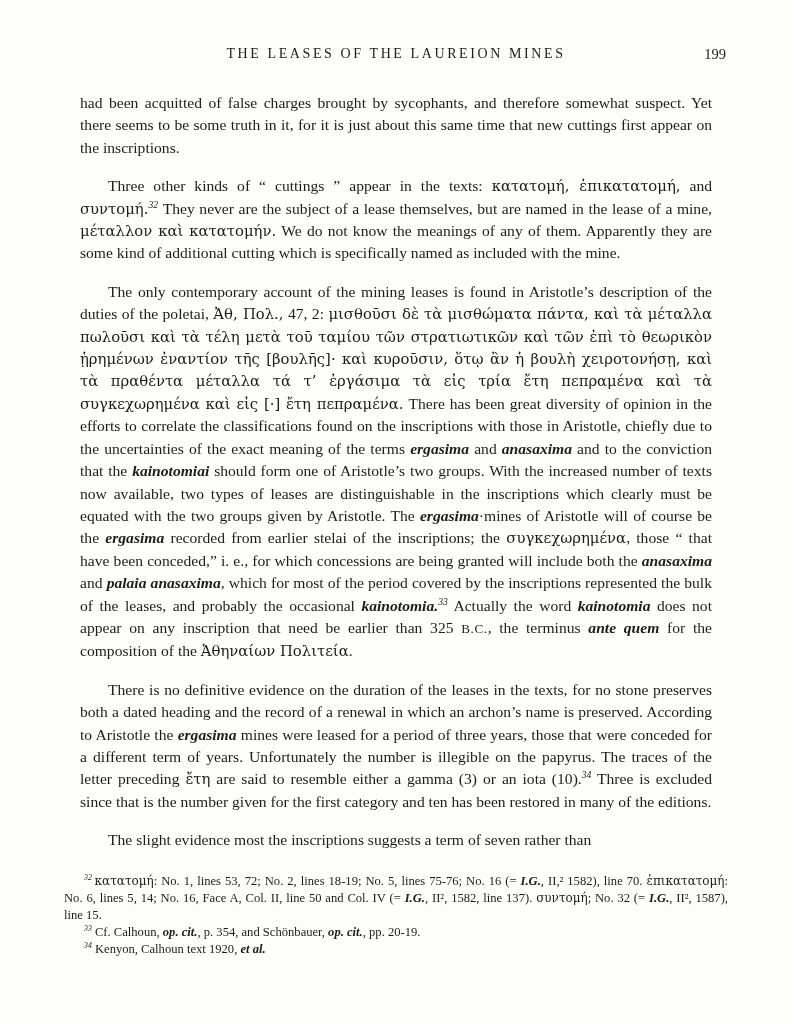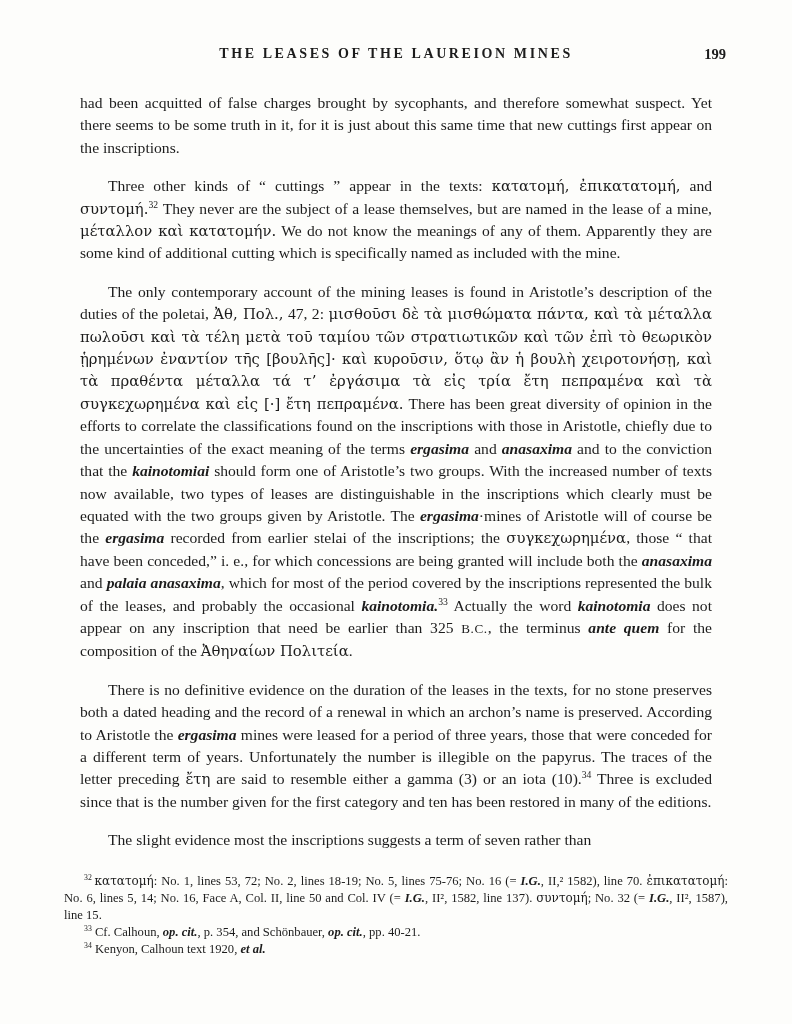--- a/index.html
+++ b/index.html
@@ -16,21 +16,20 @@
     box-sizing: border-box;
     padding: 46px 64px 0 64px;
     font-family: "Liberation Serif", serif;
     color: #1c1c1c;
     overflow: hidden;
   }
   .page-header {
     position: relative;
     height: 24px;
     margin-bottom: 22px;
-    font-weight: bold;
   }
   .running-title {
     position: absolute;
     left: 0;
     right: 0;
     text-align: center;
     font-size: 14px;
     letter-spacing: 2.6px;
     white-space: nowrap;
   }
@@ -64,20 +63,21 @@
   }
   .run-i { font-style: italic; font-weight: bold; }
   .run-g {
     font-family: "DejaVu Serif", serif;
     font-size: 0.95em;
   }
   .run-sup {
     vertical-align: super;
     font-size: 0.62em;
     line-height: 0;
+    font-style: italic;
   }
   .run-sc {
     font-size: 0.84em;
     letter-spacing: 0.6px;
   }
 </style>
 </head>
 <body>
 
 <div class="page">
@@ -89,16 +89,16 @@
   <div class="body-text">
       <p class="para"><span>had been acquitted of false charges brought by sycophants, and therefore somewhat suspect. Yet there seems to be some truth in it, for it is just about this same time that new cuttings first appear on the inscriptions.</span></p>
       <p class="para indent"><span>Three other kinds of “ cuttings ” appear in the texts: </span><span class="run-g">κατατομή, ἐπικατατομή,</span><span> and </span><span class="run-g">συντομή.</span><span class="run-sup">32</span><span> They never are the subject of a lease themselves, but are named in the lease of a mine, </span><span class="run-g">μέταλλον καὶ κατατομήν.</span><span> We do not know the meanings of any of them. Apparently they are some kind of additional cutting which is specifically named as included with the mine.</span></p>
       <p class="para indent"><span>The only contemporary account of the mining leases is found in Aristotle’s description of the duties of the poletai, </span><span class="run-g">Ἀθ, Πολ.,</span><span> 47, 2: </span><span class="run-g">μισθοῦσι δὲ τὰ μισθώματα πάντα, καὶ τὰ μέταλλα πωλοῦσι καὶ τὰ τέλη μετὰ τοῦ ταμίου τῶν στρατιωτικῶν καὶ τῶν ἐπὶ τὸ θεωρικὸν ᾑρημένων ἐναντίον τῆς [βουλῆς]· καὶ κυροῦσιν, ὅτῳ ἂν ἡ βουλὴ χειροτονήσῃ, καὶ τὰ πραθέντα μέταλλα τά τ’ ἐργάσιμα τὰ εἰς τρία ἔτη πεπραμένα καὶ τὰ συγκεχωρημένα καὶ εἰς [·] ἔτη πεπραμένα.</span><span> There has been great diversity of opinion in the efforts to correlate the classifications found on the inscriptions with those in Aristotle, chiefly due to the uncertainties of the exact meaning of the terms </span><span class="run-i">ergasima</span><span> and </span><span class="run-i">anasaxima</span><span> and to the conviction that the </span><span class="run-i">kainotomiai</span><span> should form one of Aristotle’s two groups. With the increased number of texts now available, two types of leases are distinguishable in the inscriptions which clearly must be equated with the two groups given by Aristotle. The </span><span class="run-i">ergasima</span><span>·mines of Aristotle will of course be the </span><span class="run-i">ergasima</span><span> recorded from earlier stelai of the inscriptions; the </span><span class="run-g">συγκεχωρημένα</span><span>, those “ that have been conceded,” i. e., for which concessions are being granted will include both the </span><span class="run-i">anasaxima</span><span> and </span><span class="run-i">palaia anasaxima</span><span>, which for most of the period covered by the inscriptions represented the bulk of the leases, and probably the occasional </span><span class="run-i">kainotomia.</span><span class="run-sup">33</span><span> Actually the word </span><span class="run-i">kainotomia</span><span> does not appear on any inscription that need be earlier than 325 </span><span class="run-sc">B.C.</span><span>, the terminus </span><span class="run-i">ante quem</span><span> for the composition of the </span><span class="run-g">Ἀθηναίων Πολιτεία</span><span>.</span></p>
       <p class="para indent"><span>There is no definitive evidence on the duration of the leases in the texts, for no stone preserves both a dated heading and the record of a renewal in which an archon’s name is preserved. According to Aristotle the </span><span class="run-i">ergasima</span><span> mines were leased for a period of three years, those that were conceded for a different term of years. Unfortunately the number is illegible on the papyrus. The traces of the letter preceding </span><span class="run-g">ἔτη</span><span> are said to resemble either a gamma (3) or an iota (10).</span><span class="run-sup">34</span><span> Three is excluded since that is the number given for the first category and ten has been restored in many of the editions.</span></p>
       <p class="para indent"><span>The slight evidence most the inscriptions suggests a term of seven rather than</span></p>
     </div>
 
   <div class="footnotes">
       <p class="footnote"><span class="run-sup">32 </span><span class="run-g">κατατομή</span><span>: No. 1, lines 53, 72; No. 2, lines 18-19; No. 5, lines 75-76; No. 16 (= </span><span class="run-i">I.G.</span><span>, II,² 1582), line 70. </span><span class="run-g">ἐπικατατομή</span><span>: No. 6, lines 5, 14; No. 16, Face A, Col. II, line 50 and Col. IV (= </span><span class="run-i">I.G.</span><span>, II², 1582, line 137). </span><span class="run-g">συντομή</span><span>; No. 32 (= </span><span class="run-i">I.G.</span><span>, II², 1587), line 15.</span></p>
-      <p class="footnote"><span class="run-sup">33</span><span> Cf. Calhoun, </span><span class="run-i">op. cit.</span><span>, p. 354, and Schönbauer, </span><span class="run-i">op. cit.</span><span>, pp. 40-21.</span></p>
+      <p class="footnote"><span class="run-sup">33</span><span> Cf. Calhoun, </span><span class="run-i">op. cit.</span><span>, p. 354, and Schönbauer, </span><span class="run-i">op. cit.</span><span>, pp. 20-19.</span></p>
       <p class="footnote"><span class="run-sup">34</span><span> Kenyon, Calhoun text 1920, </span><span class="run-i">et al.</span></p>
     </div>
 </div>
 
 </body></html>

